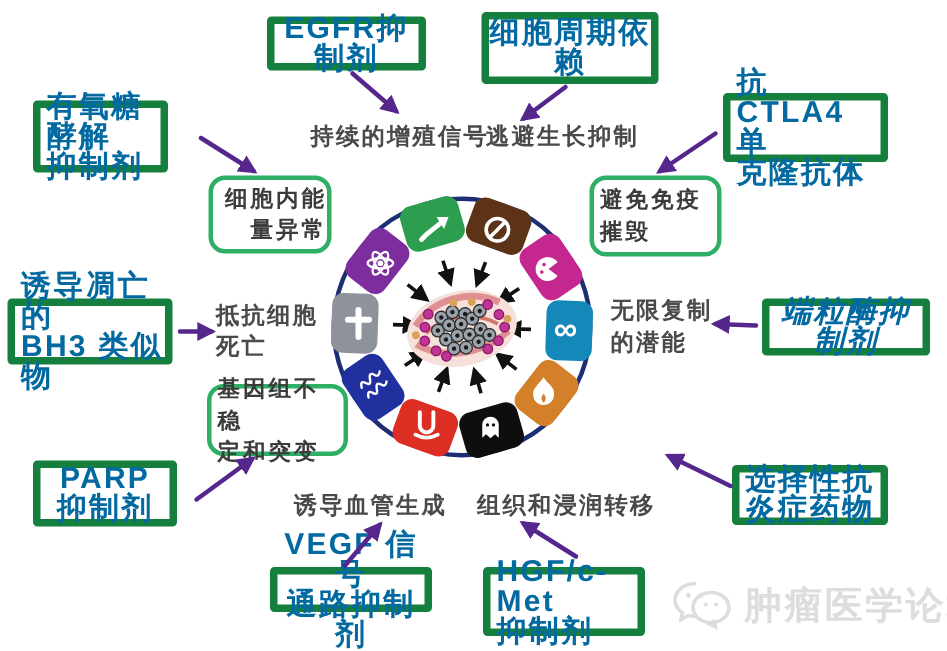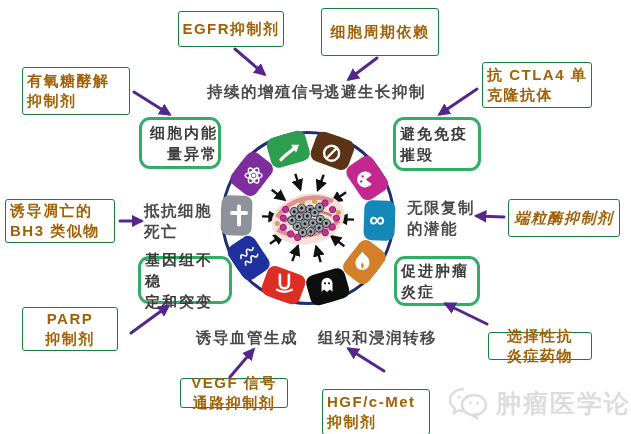--- a/index.html
+++ b/index.html
@@ -1,21 +1,21 @@
 <!DOCTYPE html>
 <html><head>
 <meta charset="utf-8">
 <style>
   html,body{margin:0;padding:0;}
   body{font-family:"Liberation Sans","DejaVu Sans",sans-serif;background:#ffffff;}
   #canvas{position:relative;width:631px;height:434px;background:#ffffff;overflow:hidden;}
 
-  .ybox{position:absolute;background:#ffffff;border:1px solid #15803d;border-radius:3px;
+  .ybox{position:absolute;background:#ffffff;border:5px solid #15803d;border-radius:3px;
         display:flex;flex-direction:column;justify-content:center;
-        font-size:15px;font-weight:bold;color:#a16207;letter-spacing:1.5px;line-height:20px;
+        font-size:20px;font-weight:bold;color:#0369a1;letter-spacing:1.5px;line-height:20px;
         box-sizing:border-box;z-index:5;}
   .gbox{position:absolute;background:#ffffff;border:3px solid #2fae66;border-radius:11px;
         display:flex;flex-direction:column;justify-content:center;
         font-size:15px;font-weight:bold;color:#3c3c3c;letter-spacing:2px;line-height:21px;
         box-sizing:border-box;z-index:6;}
   .center{align-items:center;text-align:center;}
   .leftpad{padding-left:4px;text-align:left;}
   .plabel{position:absolute;font-size:15.5px;font-weight:bold;color:#4a4a4a;
           letter-spacing:1.5px;line-height:21px;z-index:4;white-space:nowrap;}
   #wheel{position:absolute;left:213px;top:123px;z-index:2;}
@@ -169,67 +169,63 @@
       </g>
     </g>
   </svg>
 
   <div class="ybox center" style="left:178px;top:11px;width:106px;height:36px;">
     <div>EGFR抑制剂</div>
   </div>
   <div class="ybox center" style="left:321px;top:8px;width:118px;height:48px;gap:44px;">
     <div>细胞周期依赖</div>
   </div>
-  <div class="ybox leftpad" style="left:22px;top:67px;width:108px;height:48px;">
+  <div class="ybox leftpad" style="left:22px;top:67px;width:90px;height:48px;">
     <div>有氧糖酵解</div>
     <div>抑制剂</div>
   </div>
   <div class="ybox leftpad" style="left:482px;top:62px;width:110px;height:46px;">
     <div>抗 CTLA4 单</div>
     <div>克隆抗体</div>
   </div>
   <div class="ybox leftpad" style="left:5px;top:199px;width:110px;height:44px;">
     <div>诱导凋亡的</div>
     <div>BH3 类似物</div>
   </div>
   <div class="ybox center" style="left:508px;top:199px;width:112px;height:38px;font-style:italic;">
     <div>端粒酶抑制剂</div>
   </div>
   <div class="ybox center" style="left:22px;top:307px;width:96px;height:44px;">
     <div>PARP</div>
     <div>抑制剂</div>
   </div>
-  <div class="ybox center" style="left:488px;top:332px;width:104px;height:28px;">
+  <div class="ybox center" style="left:488px;top:310px;width:104px;height:40px;">
     <div>选择性抗</div>
     <div>炎症药物</div>
   </div>
   <div class="ybox center" style="left:180px;top:378px;width:108px;height:30px;">
     <div>VEGF 信号</div>
     <div>通路抑制剂</div>
   </div>
-  <div class="ybox leftpad" style="left:322px;top:378px;width:108px;height:46px;margin-top:11px;">
+  <div class="ybox leftpad" style="left:322px;top:378px;width:108px;height:46px;">
     <div>HGF/c-Met</div>
     <div>抑制剂</div>
   </div>
 
   <div class="gbox leftpad" style="left:139px;top:117px;width:82px;height:52px;text-align:right;">
     <div>细胞内能</div>
     <div>量异常</div>
   </div>
   <div class="gbox leftpad" style="left:393px;top:117px;width:88px;height:54px;">
     <div>避免免疫</div>
     <div>摧毁</div>
   </div>
   <div class="gbox leftpad" style="left:138px;top:256px;width:94px;height:48px;">
     <div>基因组不稳</div>
     <div>定和突变</div>
-  </div>
-  <div class="gbox leftpad" style="left:394px;top:256px;width:86px;height:50px;">
-    <div>促进肿瘤</div>
-    <div>炎症</div>
   </div>
 
   <div class="plabel" style="left:207px;top:81px;">持续的增殖信号</div>
   <div class="plabel" style="left:324px;top:81px;">逃避生长抑制</div>
   <div class="plabel" style="left:144px;top:200px;">
     <div>抵抗细胞</div>
     <div>死亡</div>
   </div>
   <div class="plabel" style="left:407px;top:197px;">
     <div>无限复制</div>

